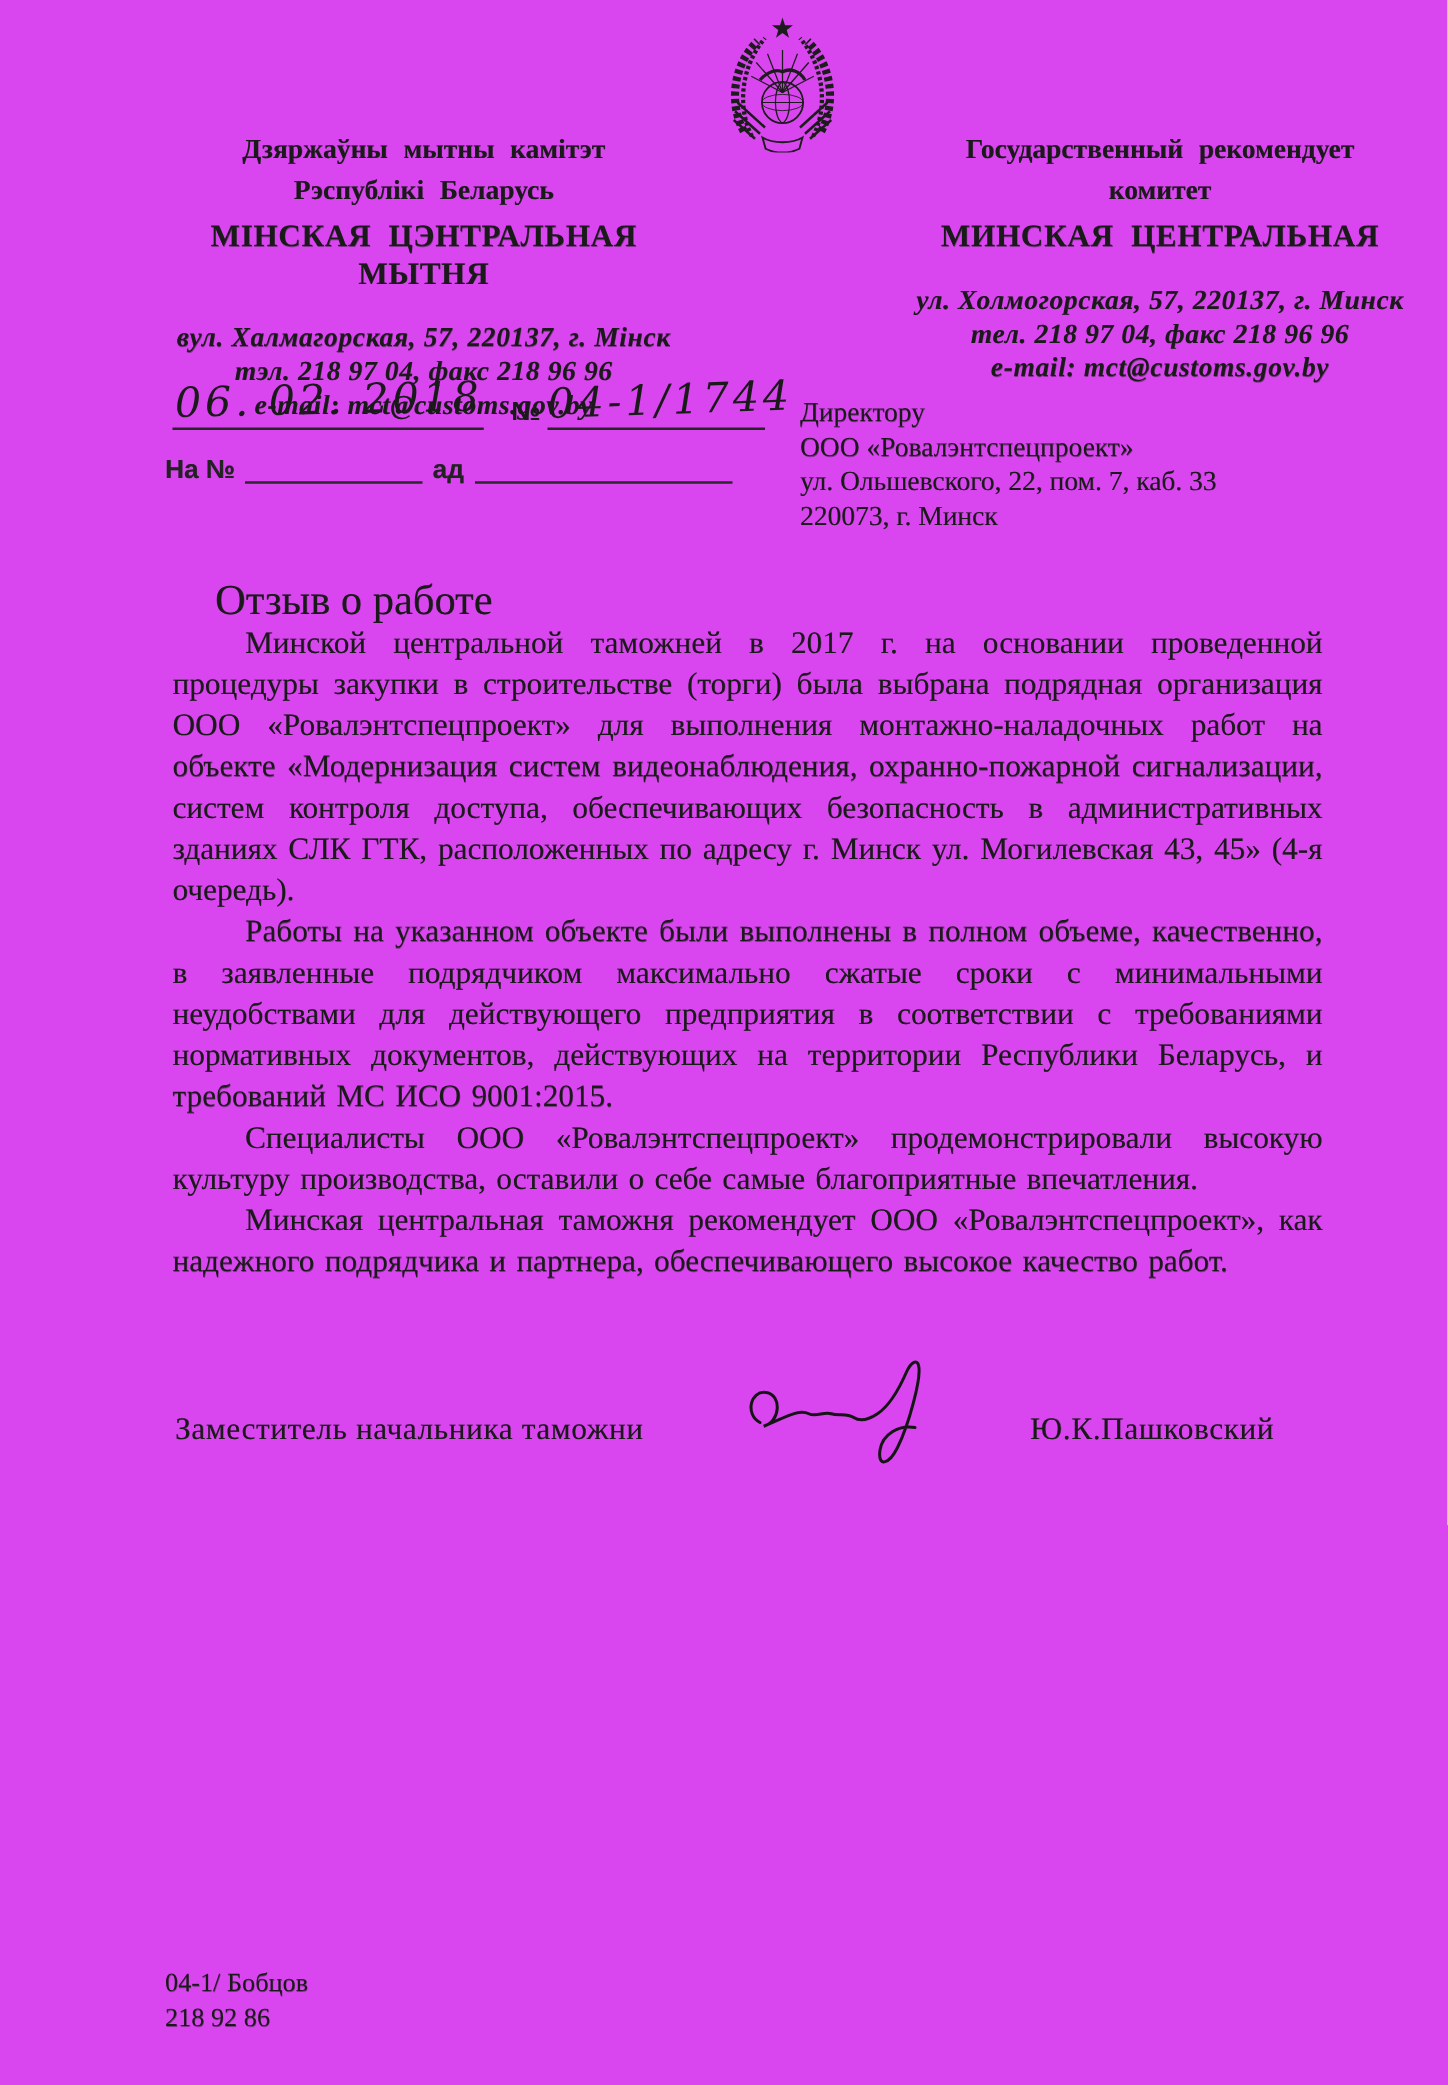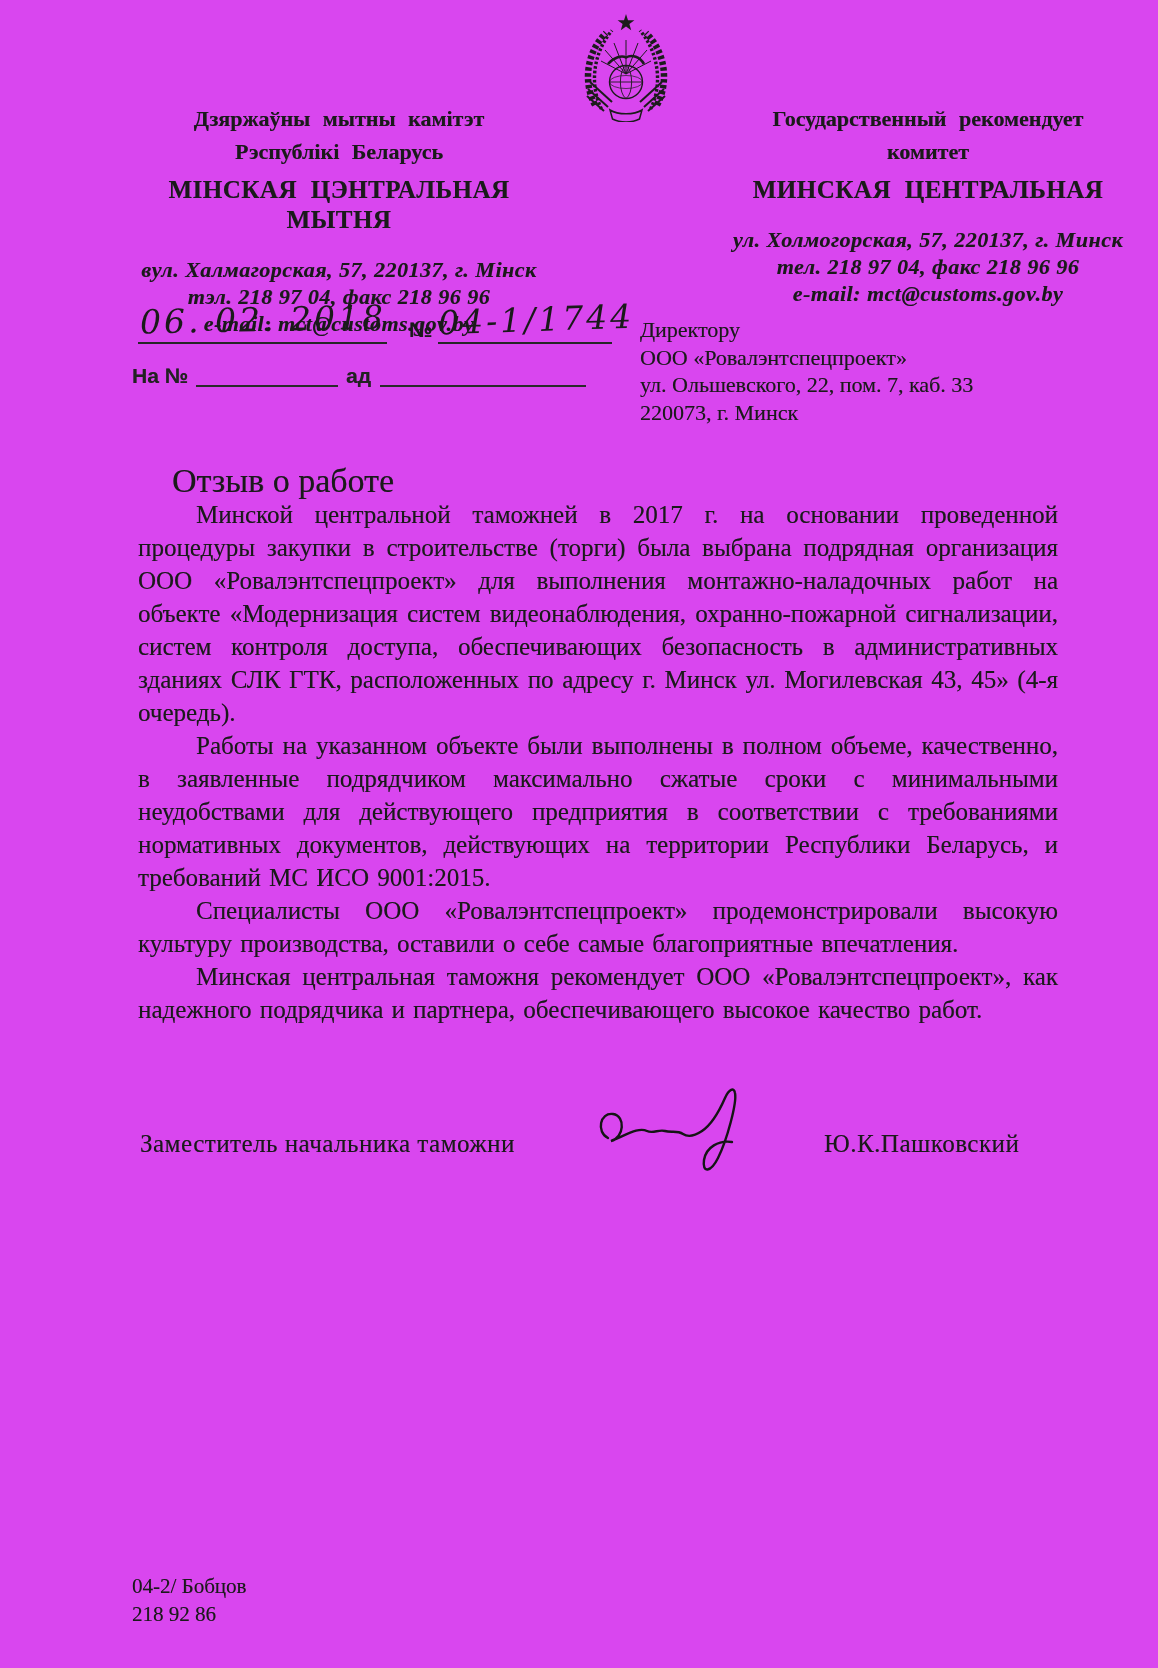--- a/index.html
+++ b/index.html
@@ -149,17 +149,17 @@
     <svg width="215" height="105" viewBox="0 0 215 105">
       <path d="M16 52 C4 46 8 26 21 28 C34 30 32 52 19 55 C36 48 47 41 55 45
                C61 48 67 43 73 45 C79 47 85 44 91 48 C97 52 104 49 110 45
                C119 39 126 28 133 12 C137 3 142 1 143 7 C145 17 135 54 126 72
                C119 86 110 88 112 74 C114 61 127 54 140 56" stroke="#151515" stroke-width="2.4" fill="none" stroke-linecap="round"></path>
     </svg>
   </div>
   <div class="sig-name">Ю.К.Пашковский</div>
 
   <div class="footer">
-    <div>04-2/ Бобцов</div>
+    <div>04-1/ Бобцов</div>
     <div>218 92 86</div>
   </div>
 
 </div>
 
 </body></html>

